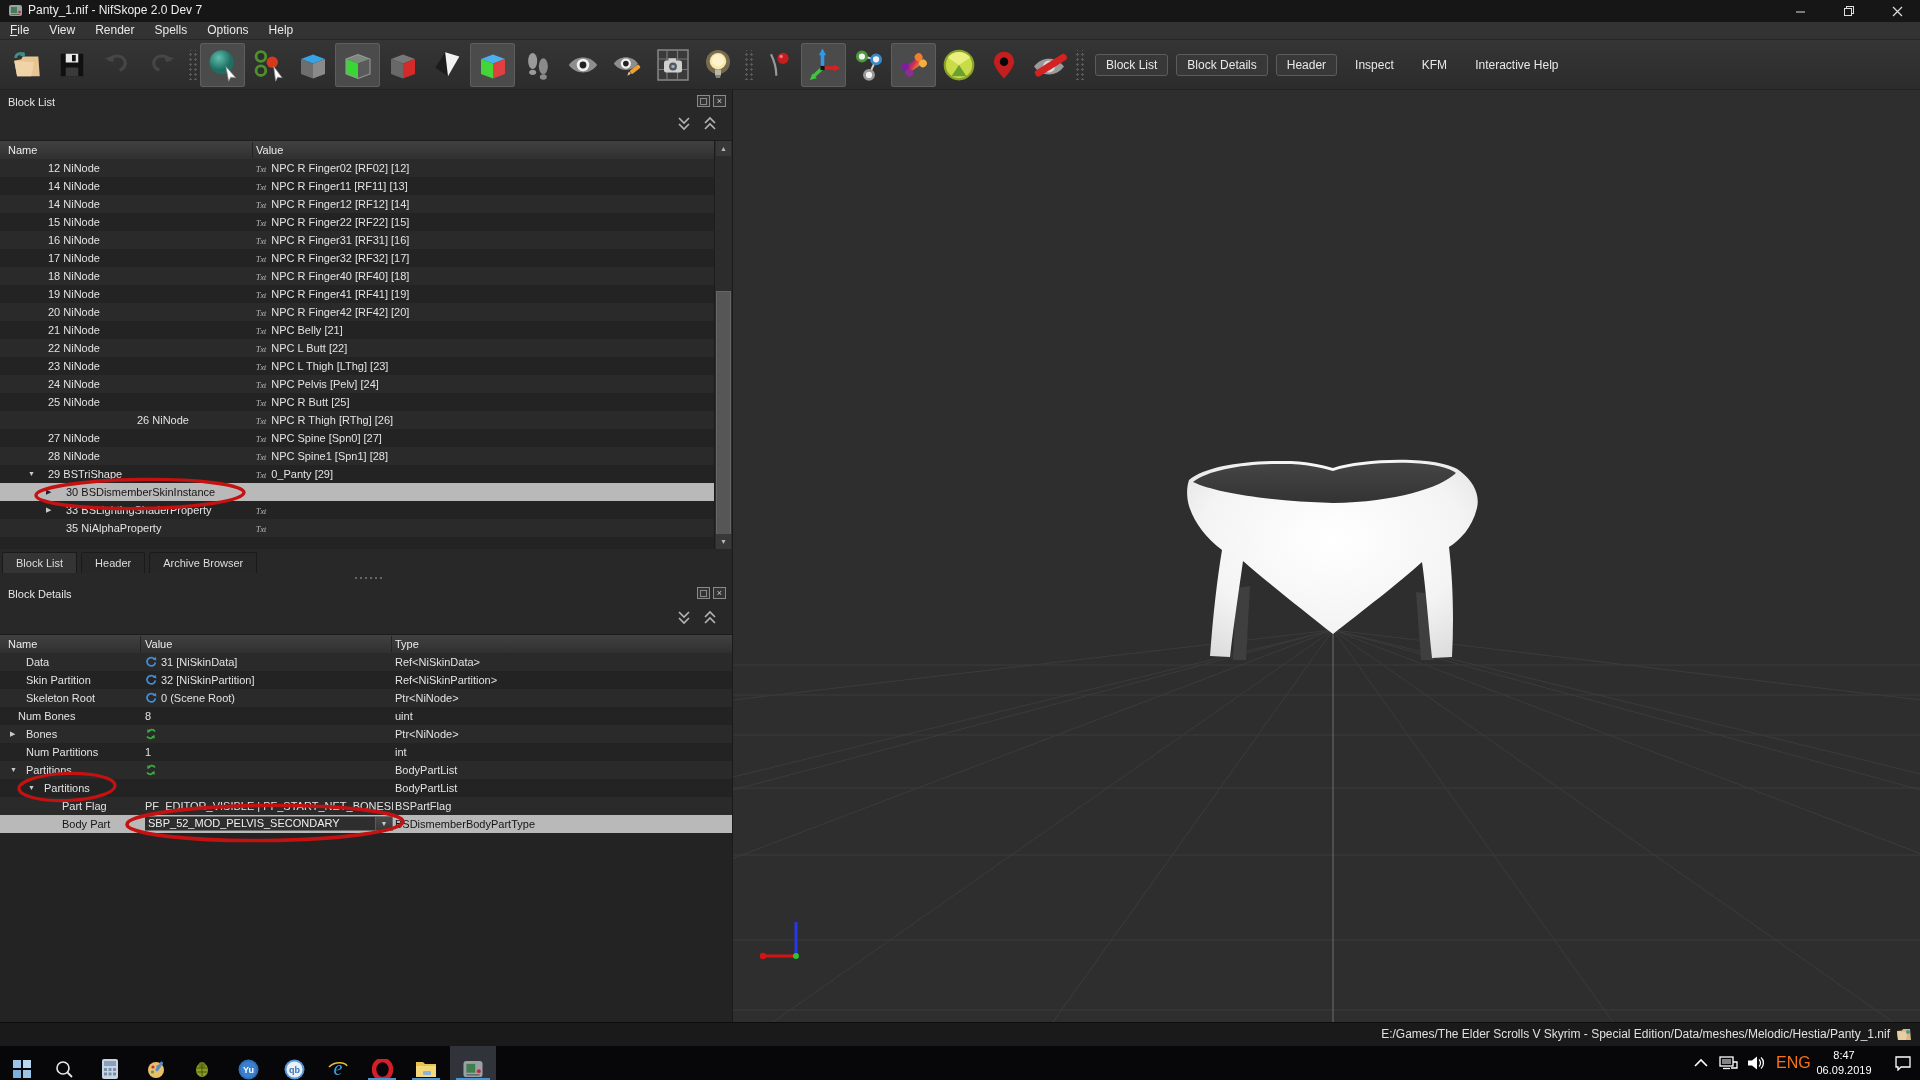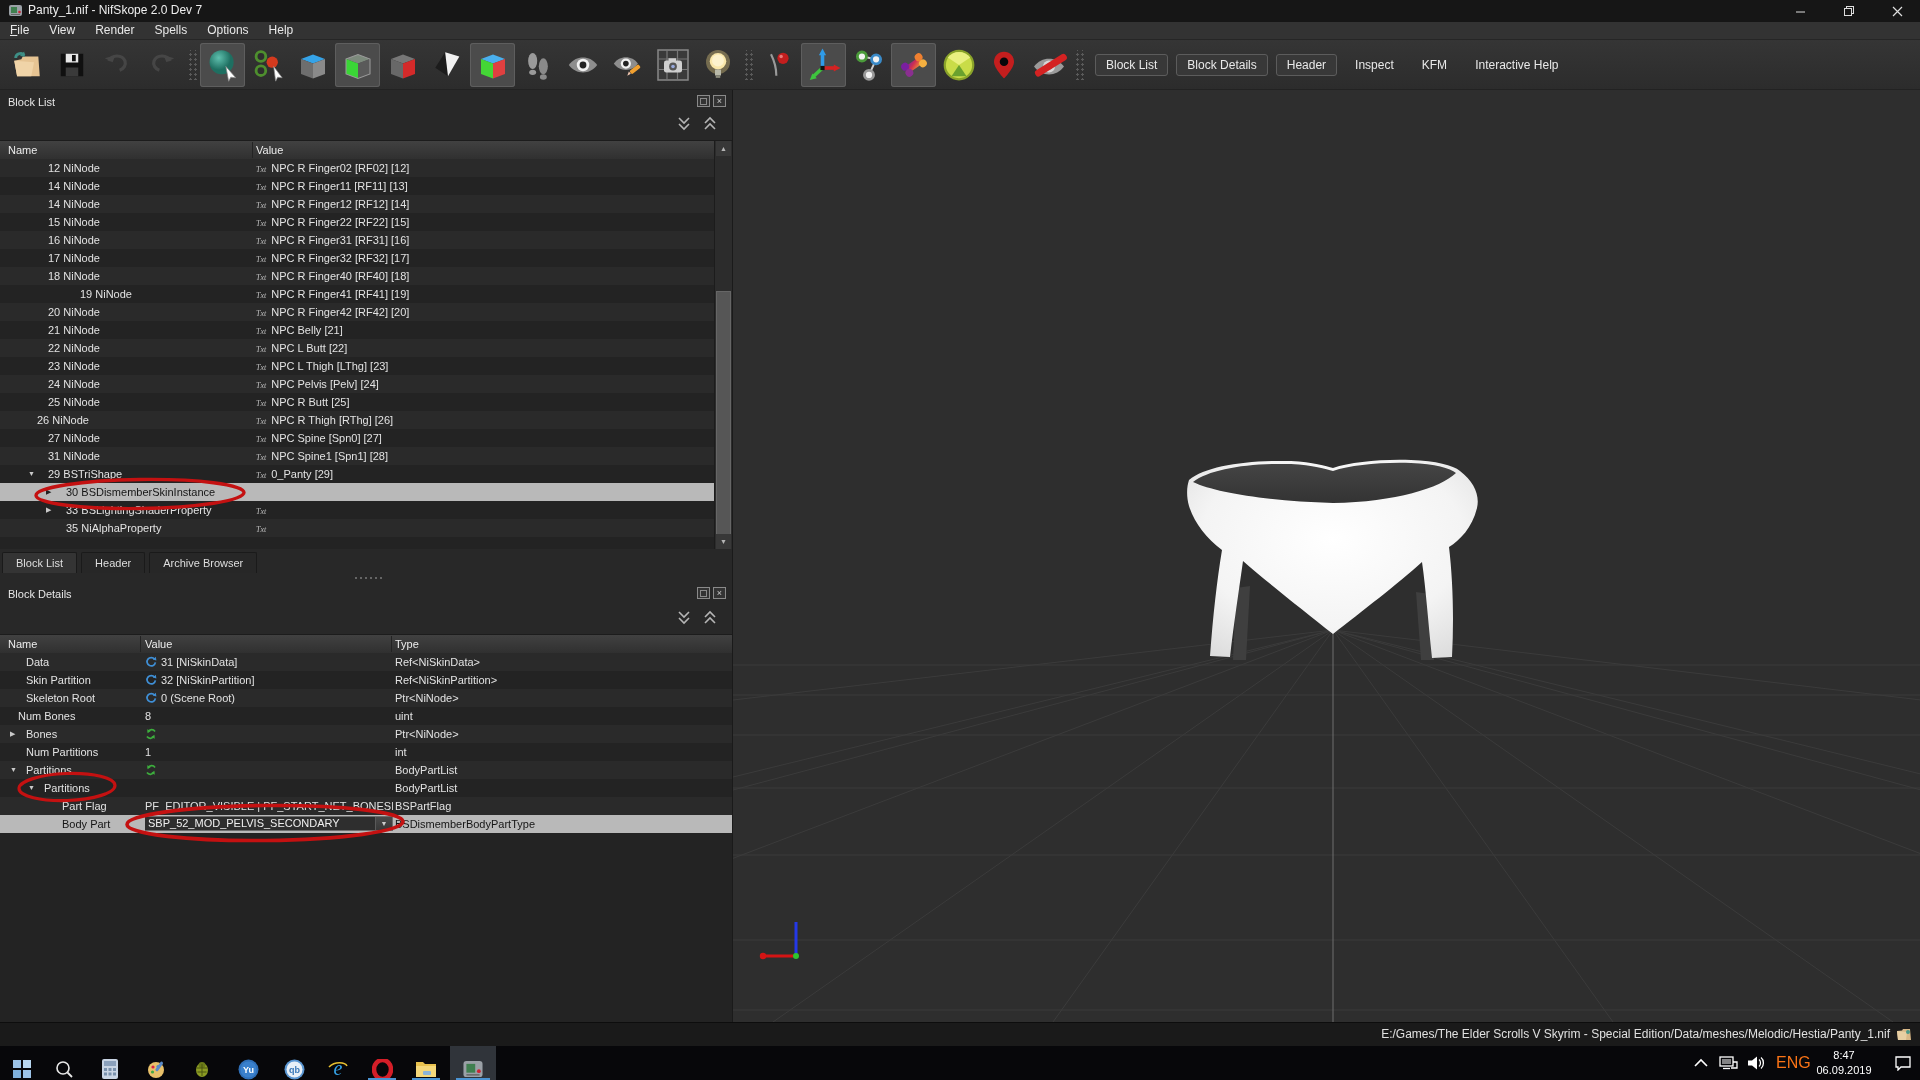--- a/index.html
+++ b/index.html
@@ -398,21 +398,21 @@
           </div>
           <div class="trow odd">
             <span class="cname" style="padding-left: 44px;">17 NiNode</span>
             <span class="cval"><span class="txt-ico">Txt</span>NPC R Finger32 [RF32] [17]</span>
           </div>
           <div class="trow even">
             <span class="cname" style="padding-left: 44px;">18 NiNode</span>
             <span class="cval"><span class="txt-ico">Txt</span>NPC R Finger40 [RF40] [18]</span>
           </div>
           <div class="trow odd">
-            <span class="cname" style="padding-left: 44px; margin-left: 32px;">19 NiNode</span>
+            <span class="cname" style="padding-left: 44px;">19 NiNode</span>
             <span class="cval"><span class="txt-ico">Txt</span>NPC R Finger41 [RF41] [19]</span>
           </div>
           <div class="trow even">
             <span class="cname" style="padding-left: 44px;">20 NiNode</span>
             <span class="cval"><span class="txt-ico">Txt</span>NPC R Finger42 [RF42] [20]</span>
           </div>
           <div class="trow odd">
             <span class="cname" style="padding-left: 44px;">21 NiNode</span>
             <span class="cval"><span class="txt-ico">Txt</span>NPC Belly [21]</span>
           </div>
@@ -426,29 +426,29 @@
           </div>
           <div class="trow even">
             <span class="cname" style="padding-left: 44px;">24 NiNode</span>
             <span class="cval"><span class="txt-ico">Txt</span>NPC Pelvis [Pelv] [24]</span>
           </div>
           <div class="trow odd">
             <span class="cname" style="padding-left: 44px;">25 NiNode</span>
             <span class="cval"><span class="txt-ico">Txt</span>NPC R Butt [25]</span>
           </div>
           <div class="trow even">
-            <span class="cname" style="padding-left: 33px;">26 NiNode</span>
+            <span class="cname" style="padding-left: 33px; text-align: center;">26 NiNode</span>
             <span class="cval"><span class="txt-ico">Txt</span>NPC R Thigh [RThg] [26]</span>
           </div>
           <div class="trow odd">
             <span class="cname" style="padding-left: 44px;">27 NiNode</span>
             <span class="cval"><span class="txt-ico">Txt</span>NPC Spine [Spn0] [27]</span>
           </div>
           <div class="trow even">
-            <span class="cname" style="padding-left: 44px;">31 NiNode</span>
+            <span class="cname" style="padding-left: 44px;">28 NiNode</span>
             <span class="cval"><span class="txt-ico">Txt</span>NPC Spine1 [Spn1] [28]</span>
           </div>
           <div class="trow odd">
             <span class="expander" style="left: 28px;">▼</span>
             <span class="cname" style="padding-left: 44px;">29 BSTriShape</span>
             <span class="cval"><span class="txt-ico">Txt</span>0_Panty [29]</span>
           </div>
           <div class="trow even sel">
             <span class="expander" style="left: 46px;">▶</span>
             <span class="cname" style="padding-left: 62px;">30 BSDismemberSkinInstance</span>

